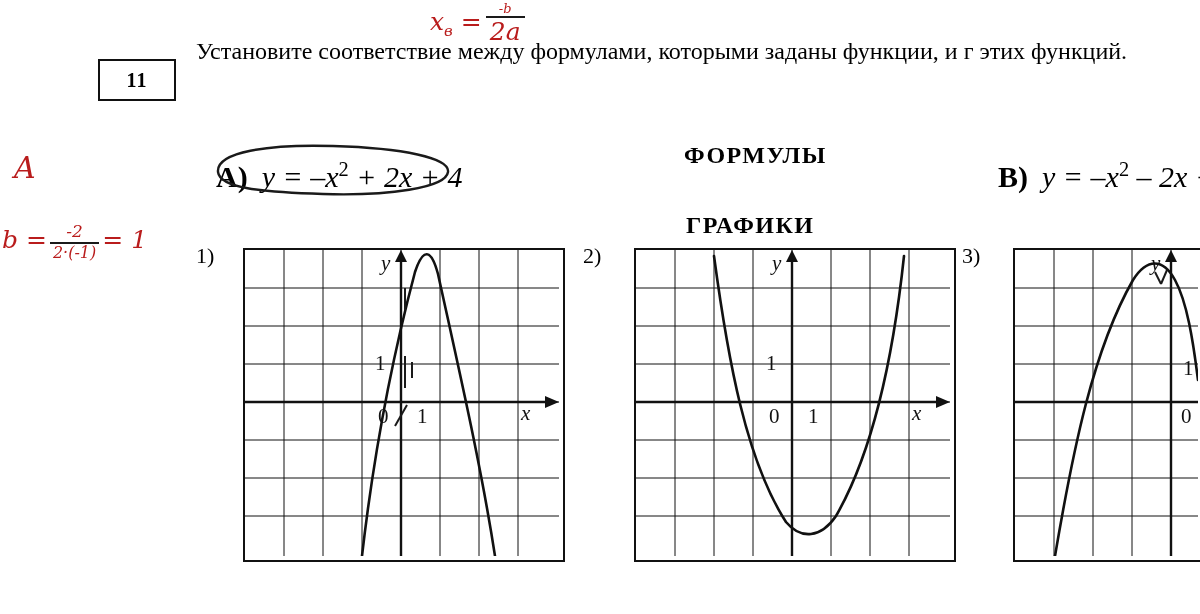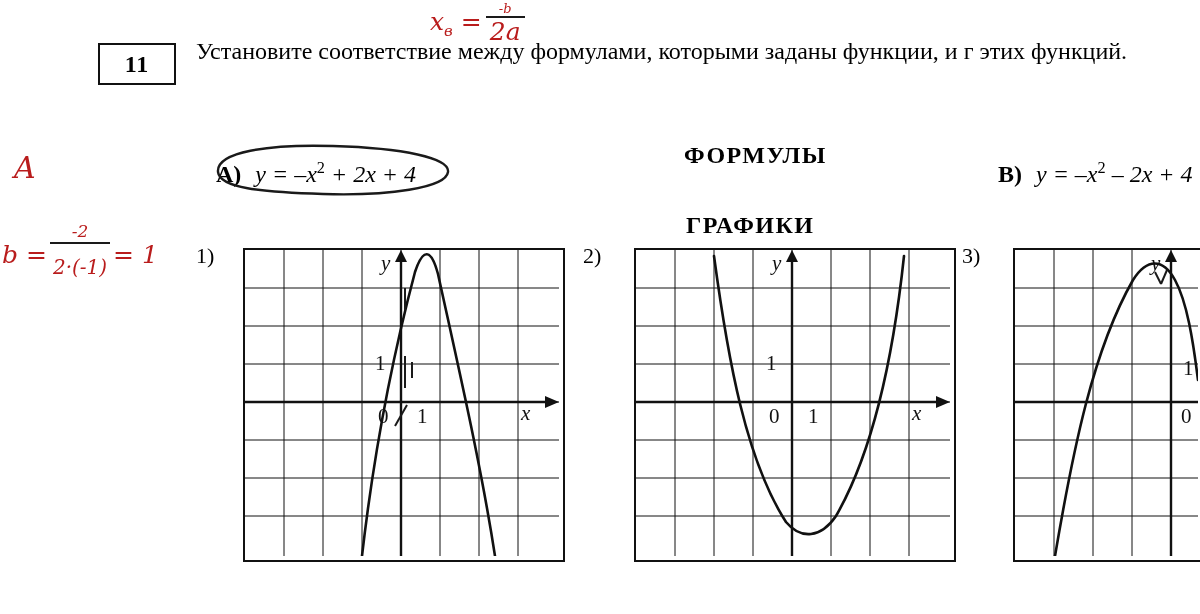--- a/index.html
+++ b/index.html
@@ -18,29 +18,29 @@
   .page {
     position: relative;
     width: 1200px;
     height: 614px;
   }
 
   
   .task-number-box {
     position: absolute;
     left: 98px;
-    top: 43px;
+    top: 59px;
     width: 74px;
     height: 38px;
     border: 2px solid #111;
     display: flex;
     align-items: center;
     justify-content: center;
     font-family: "Liberation Serif", serif;
-    font-size: 24px;
+    font-size: 20px;
     font-weight: bold;
     letter-spacing: 1px;
     text-align: right;
   }
 
   
   .statement {
     position: absolute;
     left: 196px;
     top: 36px;
@@ -57,21 +57,21 @@
     font-weight: bold;
     letter-spacing: 1.5px;
     font-family: "Liberation Serif", serif;
   }
   #formulas-heading { left: 684px; top: 110px; margin-top: 32px; }
   #graphs-heading   { left: 686px; top: 212px; text-align: right; }
 
   
   .formula {
     position: absolute;
-    font-size: 24px;
+    font-size: 30px;
     white-space: nowrap;
     font-family: "Liberation Serif", serif;
   }
   .formula .lbl {
     font-weight: bold;
     margin-right: 14px;
   }
   .formula .expr {
     font-style: italic;
   }
@@ -179,22 +179,22 @@
   }
   #hw-left-calc .frac .num {
     display: block;
     border-bottom: 2px solid #1a1a1a;
     padding: 0 3px;
     font-size: 17px;
     line-height: 1.15;
   }
   #hw-left-calc .frac .den {
     display: block;
-    padding: 12px 3px;
-    font-size: 20px;
+    padding: 0 3px;
+    font-size: 16px;
     line-height: 1.15;
   }
 </style>
 </head>
 <body>
 
 <div class="page">
 
   <div class="task-number-box">
     <span>11</span>

